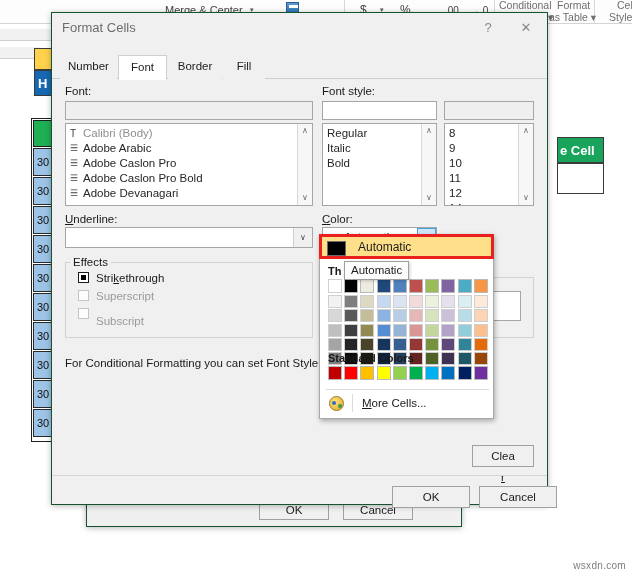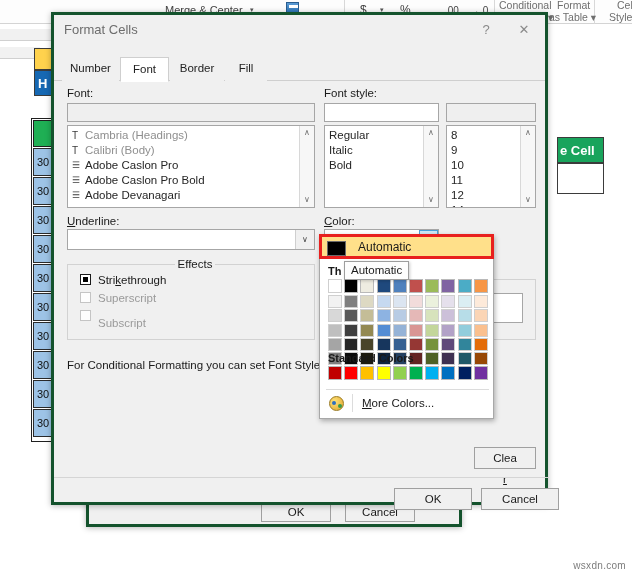--- a/index.html
+++ b/index.html
@@ -35,21 +35,21 @@
   .cell-green { background:#19a45c; color:#fff; font-weight:bold; font-size:13px;
                 display:flex; align-items:center; padding-left:2px; overflow:hidden;}
   .cell-white { background:#fff; }
   .sel-col { position:absolute; border:1px solid #1f1f1f; }
   .num-cell { position:absolute; background:#9dc3e6; border:1px solid #2a2a2a;
               font-size:11px; color:#111; display:flex; align-items:center; padding-left:3px;}
   .topgreen { position:absolute; background:#1faf54; border:1px solid #1f1f1f; }
 
   
   .win {
-    position:absolute; background:#f0f0f0; border:3px solid #14532d;
+    position:absolute; background:#f0f0f0; border:1px solid #14532d;
     box-shadow:0 1px 6px rgba(0,0,0,.28);
   }
   .win-title { position:absolute; left:0; top:0; right:0; height:30px; background:#f0f0f0; }
   .win-title .t { position:absolute; left:10px; top:7px; font-size:13px; color:#6d6d6d; }
   .titlebtn { position:absolute; top:5px; width:22px; height:20px; color:#8a8a8a;
               font-size:13px; text-align:center; line-height:20px; }
 
   .tabstrip { position:absolute; left:0; right:0; height:24px; border-bottom:1px solid #cfcfcf; }
   .tab { position:absolute; top:0; height:24px; line-height:23px; text-align:center;
          font-size:11.5px; color:#222; background:#f0f0f0; }
@@ -202,22 +202,22 @@
     <div class="tab" style="left:8px;width:57px;">Number</div>
     <div class="tab active" style="left:66px;width:49px;">Font</div>
     <div class="tab" style="left:116px;width:54px;">Border</div>
     <div class="tab" style="left:171px;width:42px;">Fill</div>
   </div>
 
   <div class="lbl" style="left:13px;top:72px;">Font:</div>
   <div class="tbox shaded" style="left:13px;top:88px;width:248px;height:19px;"></div>
   <div class="listbox" style="left:13px;top:110px;width:248px;height:83px;">
     <div id="font-list" style="position:absolute;left:0;top:2px;right:15px;">
-        <div class="listrow grey"><span class="fonticon" style="font-size: 10px; color: rgb(58, 58, 58);">T</span><span>Cambria (Headings)</span></div>
         <div class="listrow grey"><span class="fonticon" style="font-size: 10px; color: rgb(58, 58, 58);">T</span><span>Calibri (Body)</span></div>
+        <div class="listrow"><span class="fonticon" style="font-size: 9px; color: rgb(58, 58, 58);">☰</span><span>Adobe Arabic</span></div>
         <div class="listrow"><span class="fonticon" style="font-size: 9px; color: rgb(58, 58, 58);">☰</span><span>Adobe Caslon Pro</span></div>
         <div class="listrow"><span class="fonticon" style="font-size: 9px; color: rgb(58, 58, 58);">☰</span><span>Adobe Caslon Pro Bold</span></div>
         <div class="listrow"><span class="fonticon" style="font-size: 9px; color: rgb(58, 58, 58);">☰</span><span>Adobe Devanagari</span></div>
       </div>
     <div class="sbar">
       <div class="sbtn" style="top:0;">∧</div>
       <div class="sbtn" style="bottom:0;">∨</div>
     </div>
   </div>
 
@@ -253,21 +253,21 @@
   </div>
 
   <div class="lbl" style="left:13px;top:200px;">
     <span style="text-decoration:underline">U</span><span>nderline:</span>
   </div>
   <div class="combo" style="left:13px;top:214px;width:248px;height:21px;">
     <div class="val" style="text-align:left;padding-left:4px;line-height:19px;"></div>
     <div class="arrow" style="line-height:19px;">∨</div>
   </div>
 
-  <fieldset class="grp" style="left:13px;top:243px;width:248px;height:82px;text-align:center;">
+  <fieldset class="grp" style="left:13px;top:243px;width:248px;height:82px;">
     <legend>Effects</legend>
   </fieldset>
   <div class="cb checked" style="left:26px;top:259px;"></div>
   <div class="lbl" style="left:44px;top:259px;">
     <span>Stri</span><span style="text-decoration:underline">k</span><span>ethrough</span>
   </div>
   <div class="cb dis" style="left:26px;top:277px;"></div>
   <div class="lbl" style="left:44px;top:277px;color:#9a9a9a;">Superscript</div>
   <div class="cb dis" style="left:26px;top:295px;"></div>
   <div class="lbl" style="left:44px;top:302px;color:#9a9a9a;">Subscript</div>
@@ -384,19 +384,19 @@
       <div class="sw" style="left: 121.4px; top: 131px; background: rgb(0, 112, 192);"></div>
       <div class="sw" style="left: 137.6px; top: 131px; background: rgb(0, 32, 96);"></div>
       <div class="sw" style="left: 153.8px; top: 131px; background: rgb(112, 48, 160);"></div>
     </div>
 
   <div class="divider" style="left:6px;top:154px;width:163px;"></div>
 
   <div class="more-ic" style="left:9px;top:161px;"></div>
   <div class="divider" style="left:32px;top:159px;width:1px;height:18px;background:#dcdcdc;"></div>
   <div class="more-lbl" style="left:42px;top:162px;">
-    <span style="text-decoration:underline">M</span><span>ore Colors...</span>
+    <span style="text-decoration:underline">M</span><span>ore Cells...</span>
   </div>
 </div>
 
 <div class="tooltip" style="left:344px;top:261px;">Automatic</div>
 
 <div class="wm">wsxdn.com</div>
 
 </body></html>

